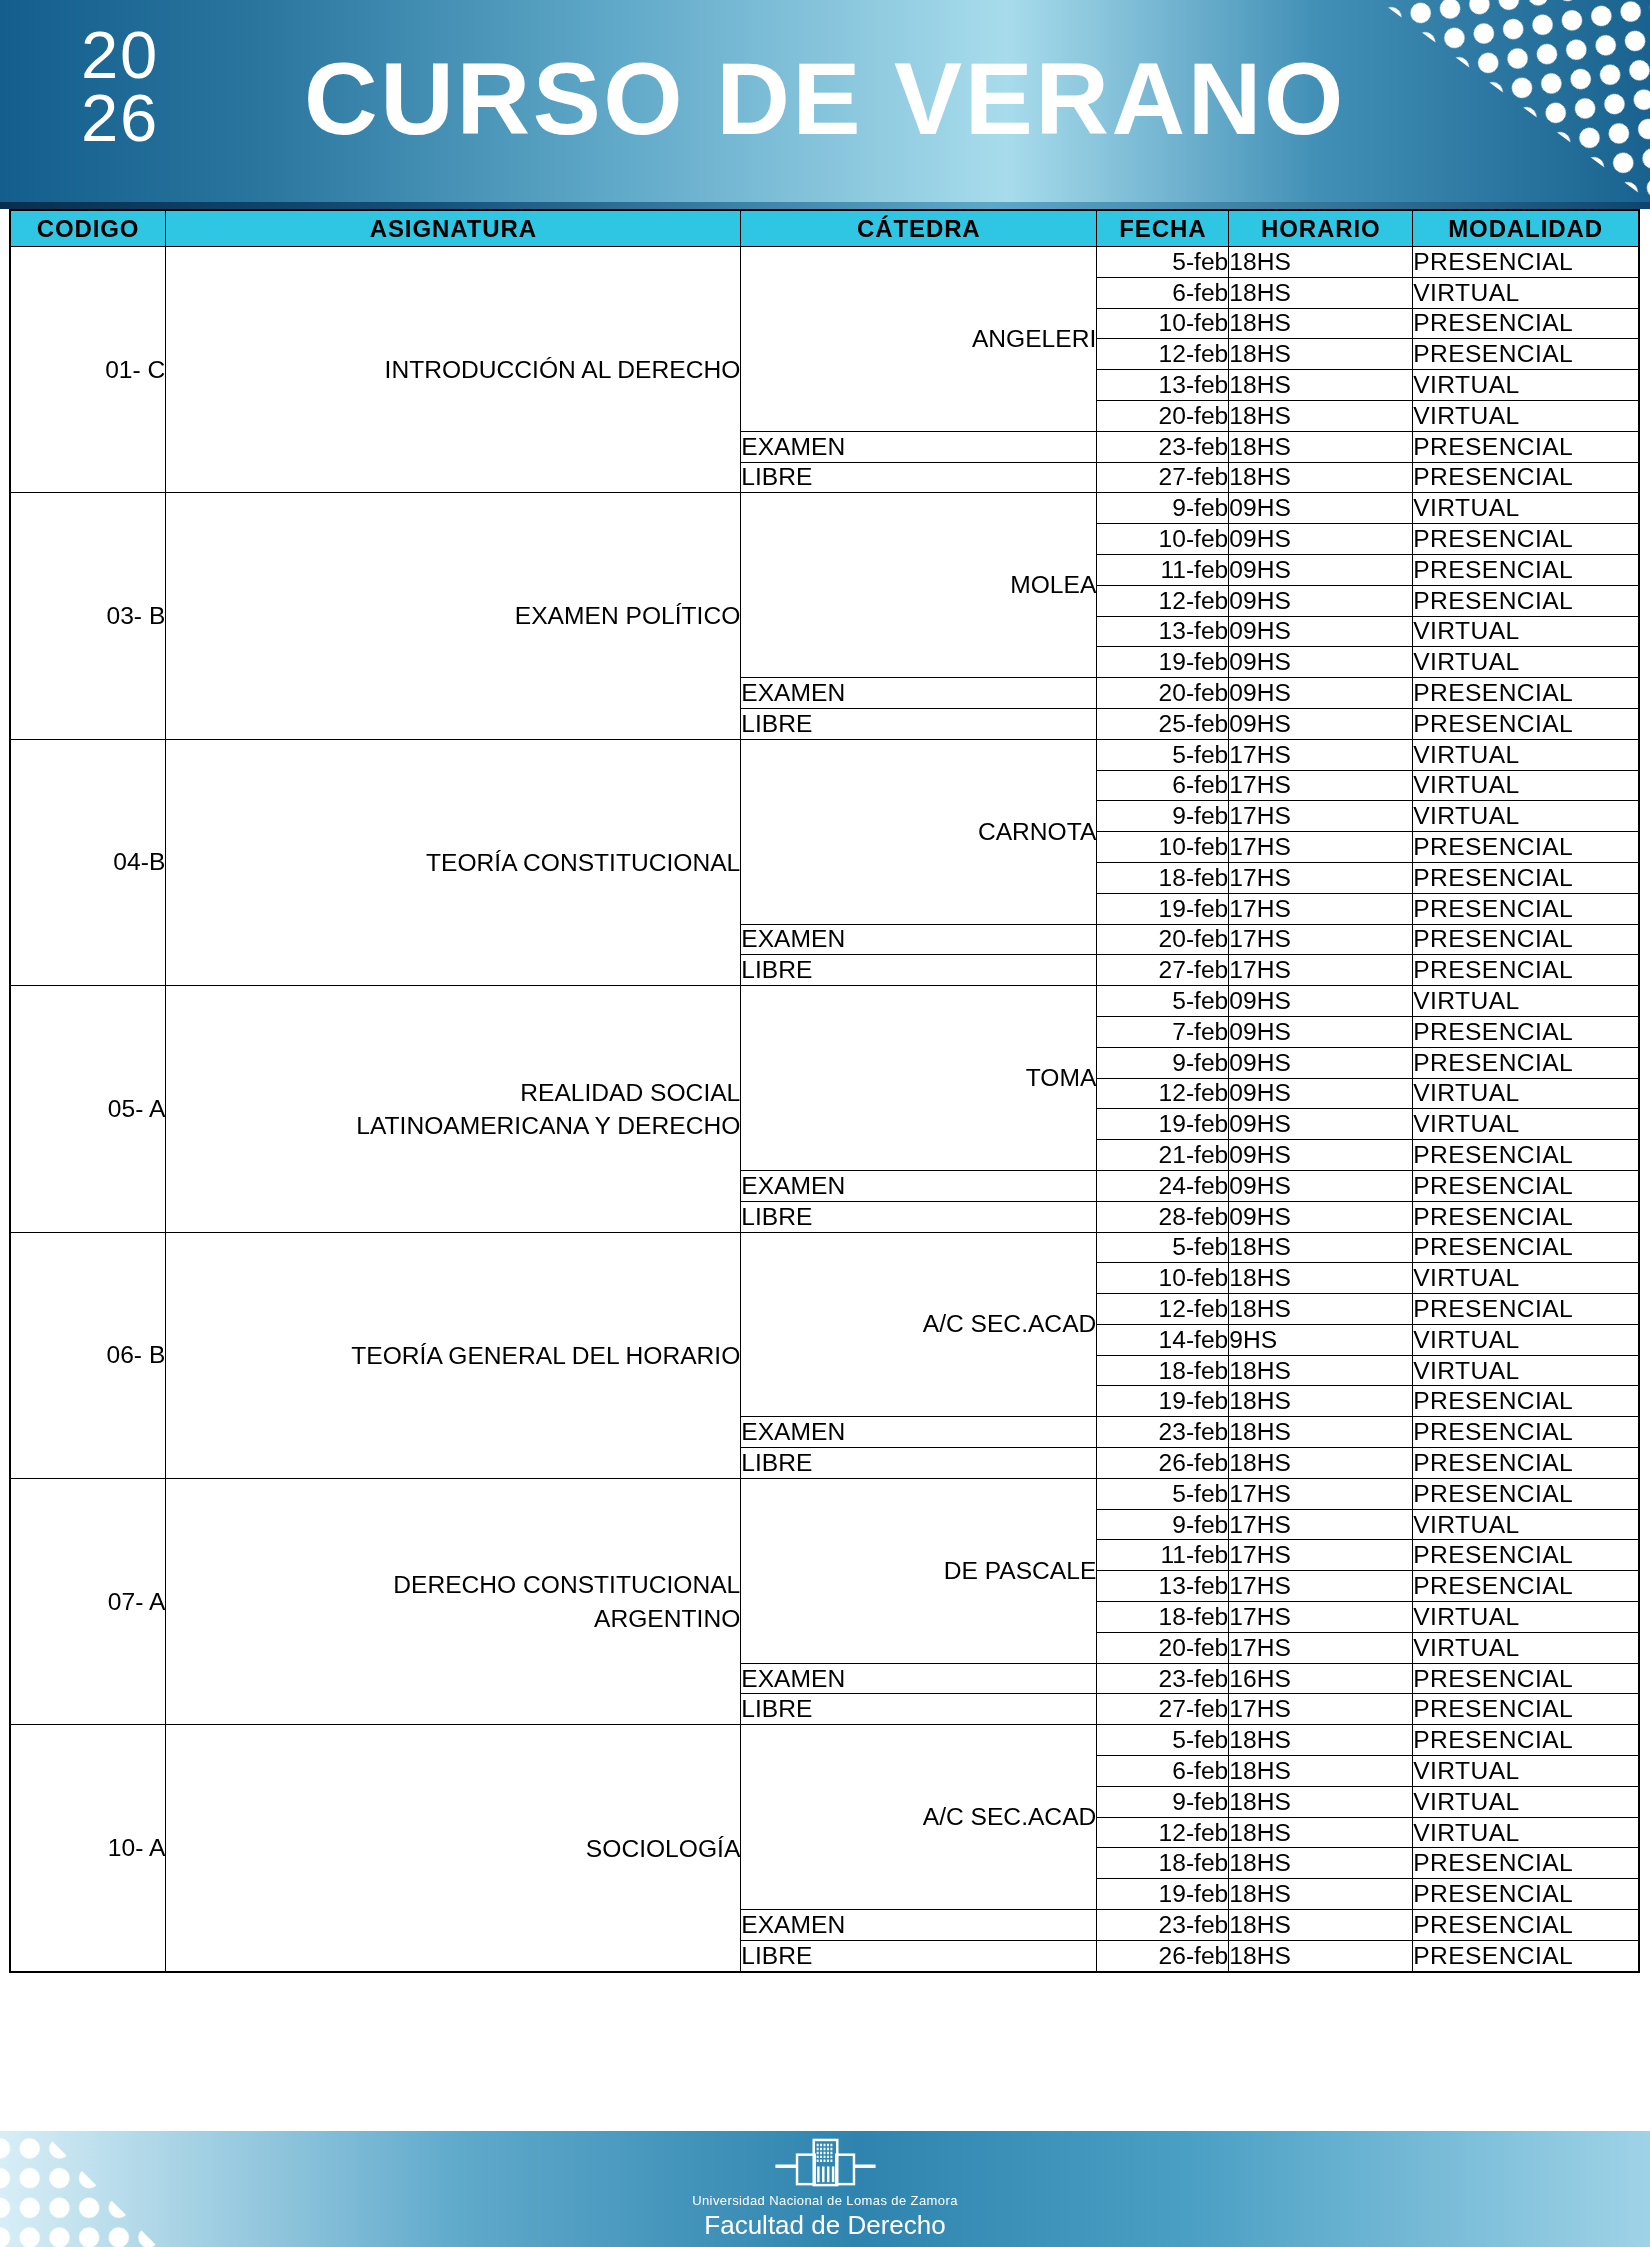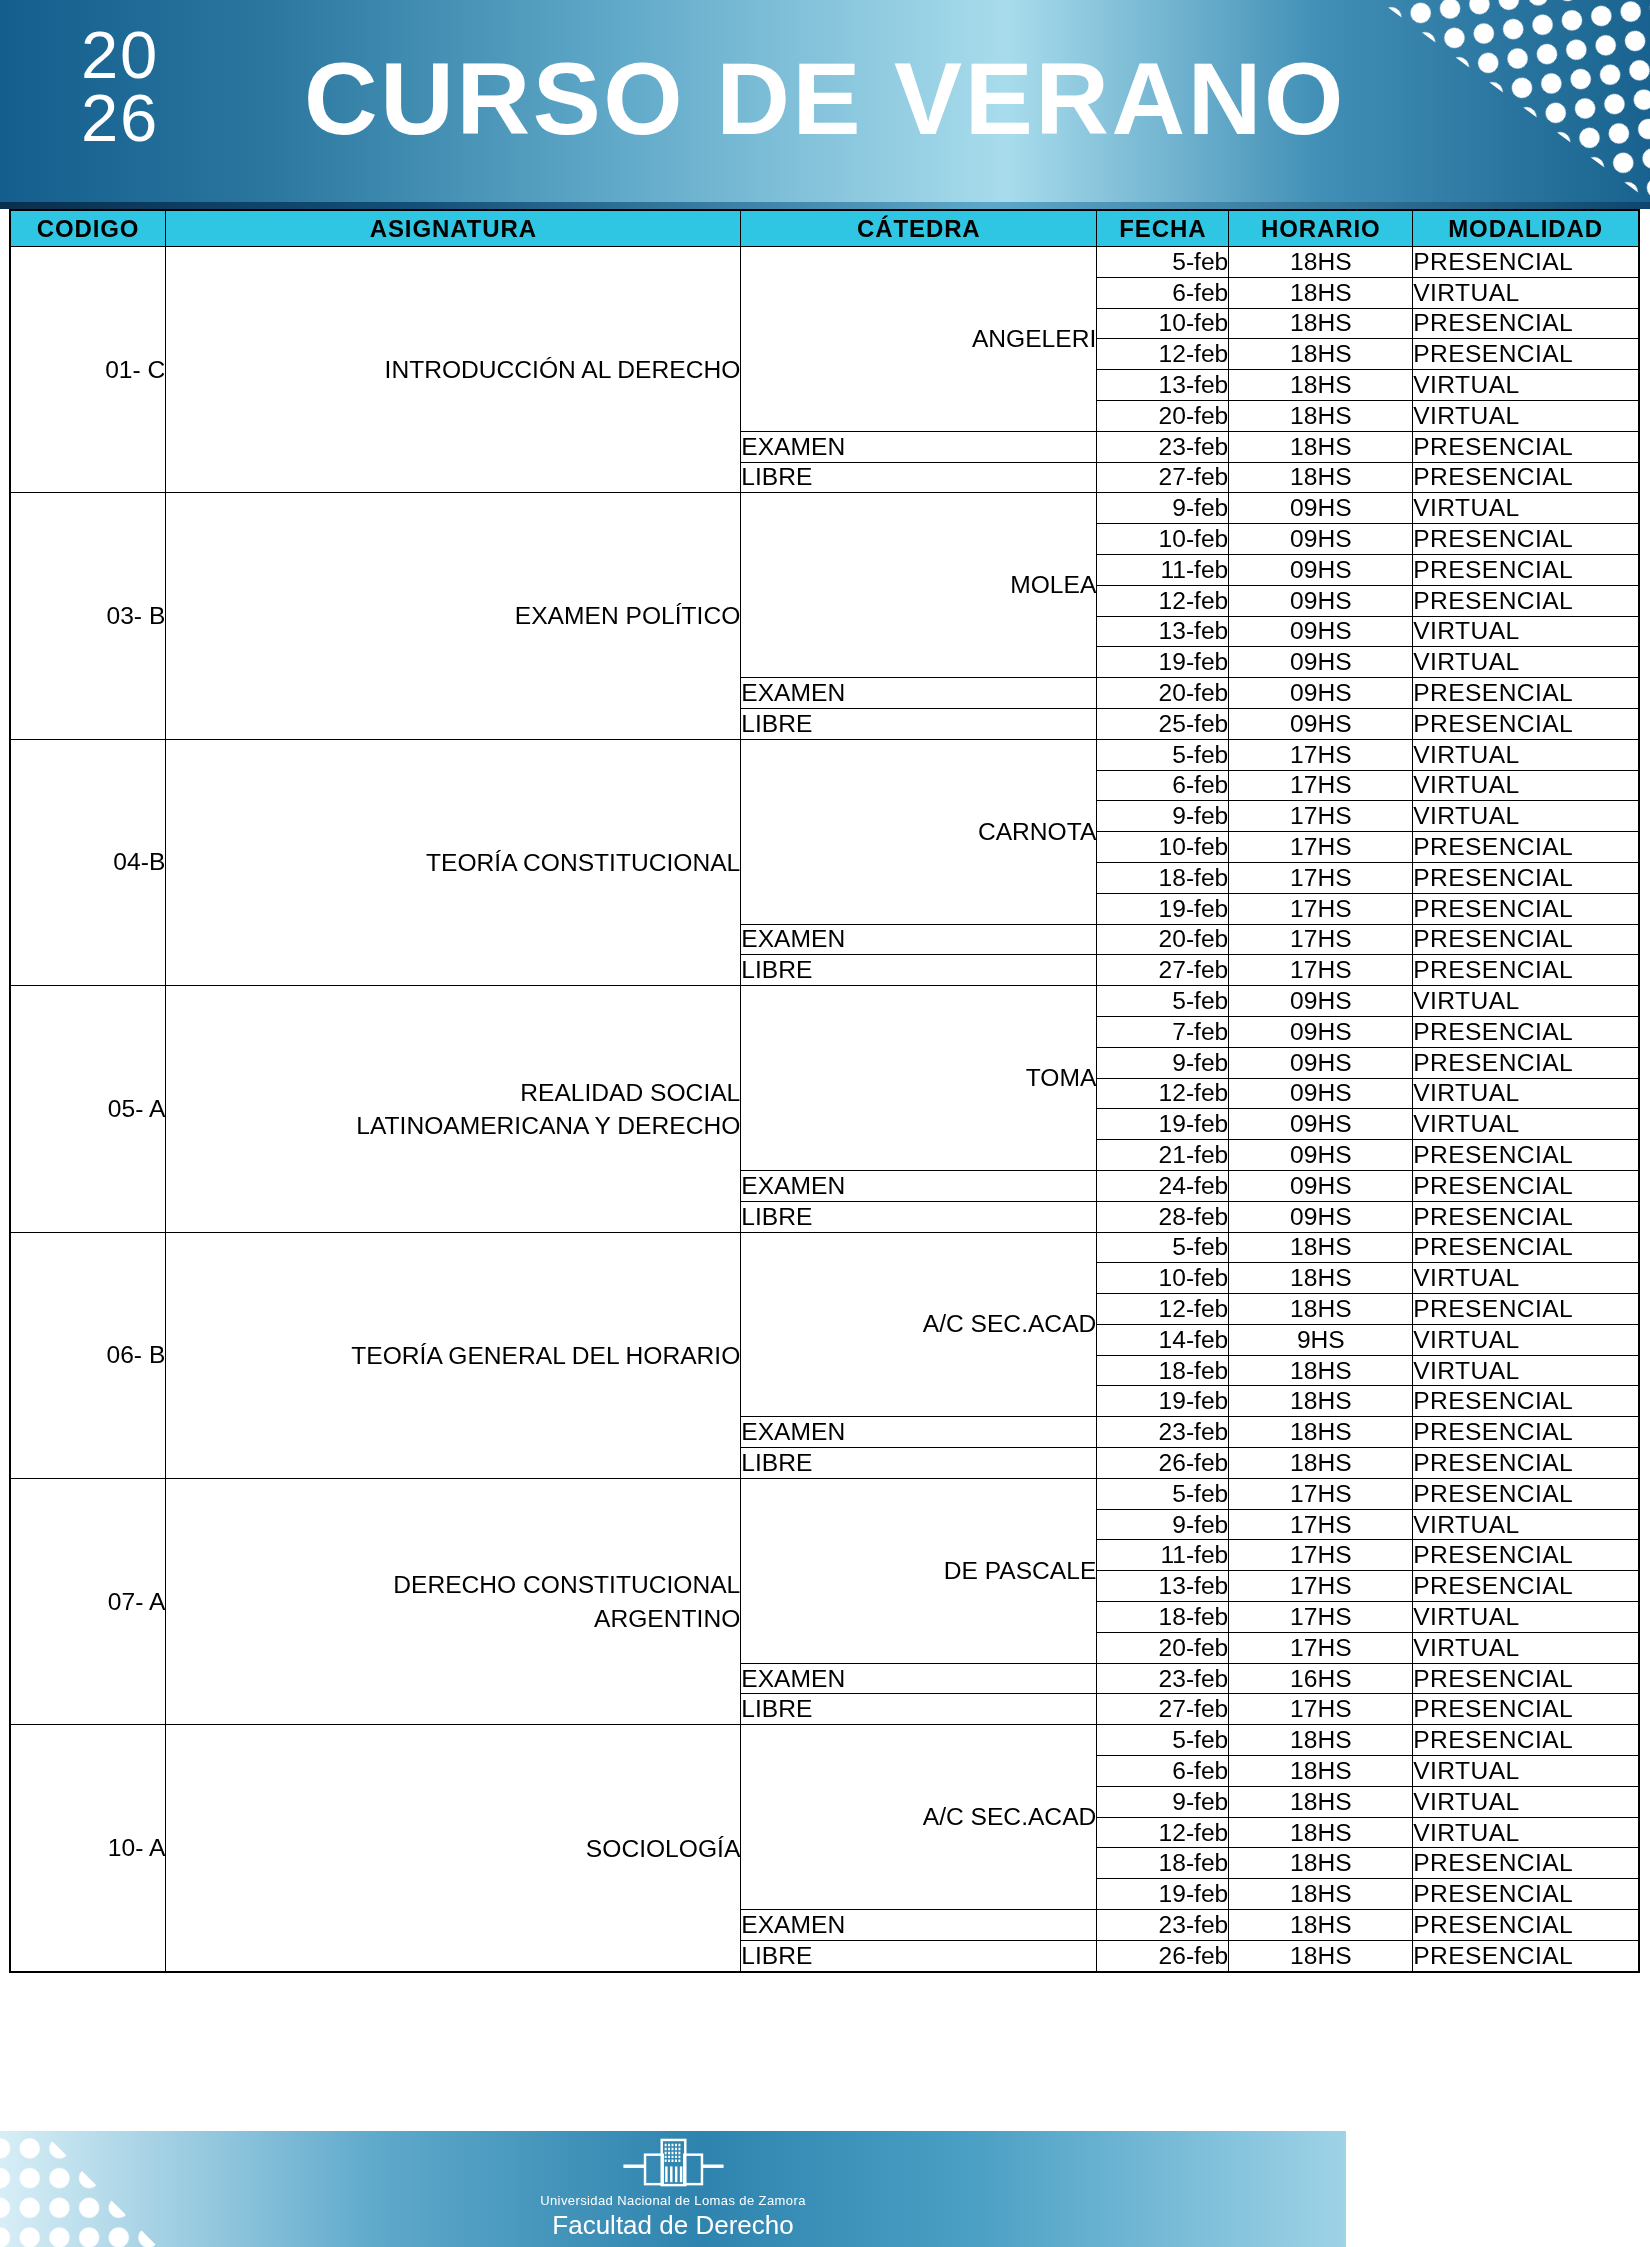--- a/index.html
+++ b/index.html
@@ -55,30 +55,30 @@
   #schedule th, #schedule td {
     border:1.8px solid #000; overflow:hidden; font-size:24.6px; padding:0;
   }
   #schedule th {
     background:#2ec6e2; height:35px; font-weight:bold; font-size:24px;
     letter-spacing:0.9px; text-align:center;
   }
   td.code, td.subject, td.lecturer { text-align:right; }
   td.subject { white-space:pre-line; line-height:1.35; }
   td.date { text-align:right; padding-right:8.8px; }
-  td.time { text-align:center; padding-left:7px; }
+  td.time { text-align:left; padding-left:7px; }
   td.mode { text-align:left; padding-left:8.8px; letter-spacing:0.4px; }
   td.rowlabel { text-align:left; padding-left:7px; font-weight:bold; }
   tr.special-row td { font-weight:normal; }
   tr.block-start td { border-top-width:3.5px; }
   tr.examen-top td { border-top-width:3.5px; }
 
   
   .footer {
-    position:absolute; left:0; top:2131px; width:1346px; height:116px;
+    position:absolute; left:0; top:2131px; width:1650px; height:116px;
     background:linear-gradient(90deg,#d7eef6 0%,#5fa9cb 28%,#2e84ae 52%,#4a9fc4 72%,#9fd3e7 100%);
     display:flex; flex-direction:column; align-items:center; justify-content:center;
   }
   .footer svg { display:block; }
   .footer .uni { color:#fff; font-size:13px; letter-spacing:0.4px; margin-top:1.8px; }
   .footer .fac { color:#fff; font-size:26px; margin-top:1.8px; }
 </style>
 </head>
 <body>
 

